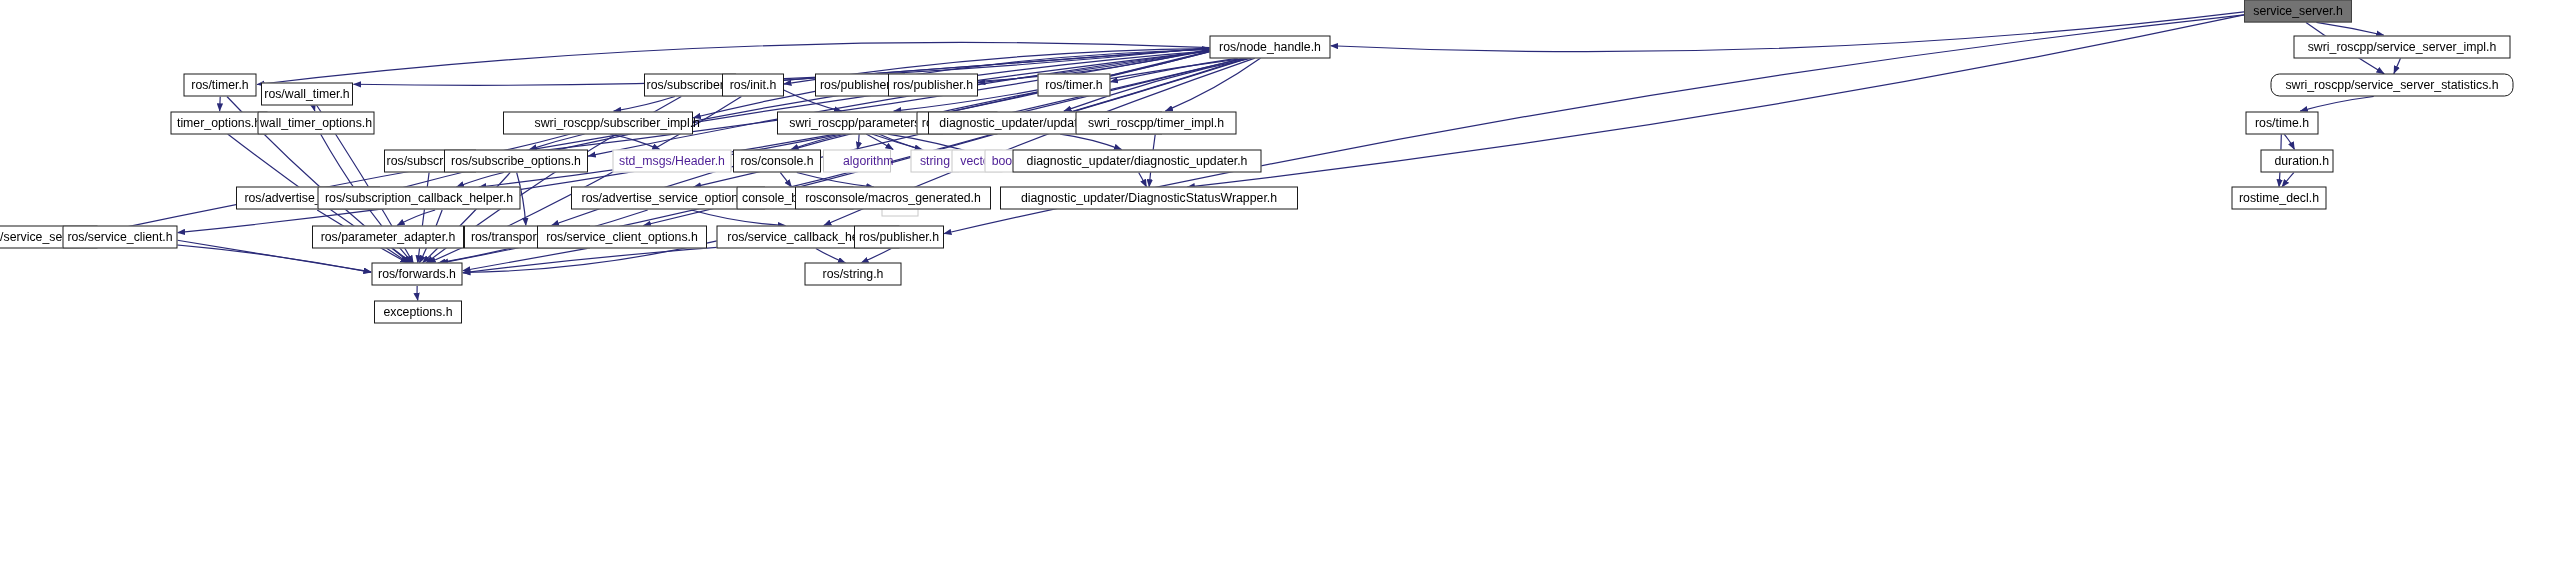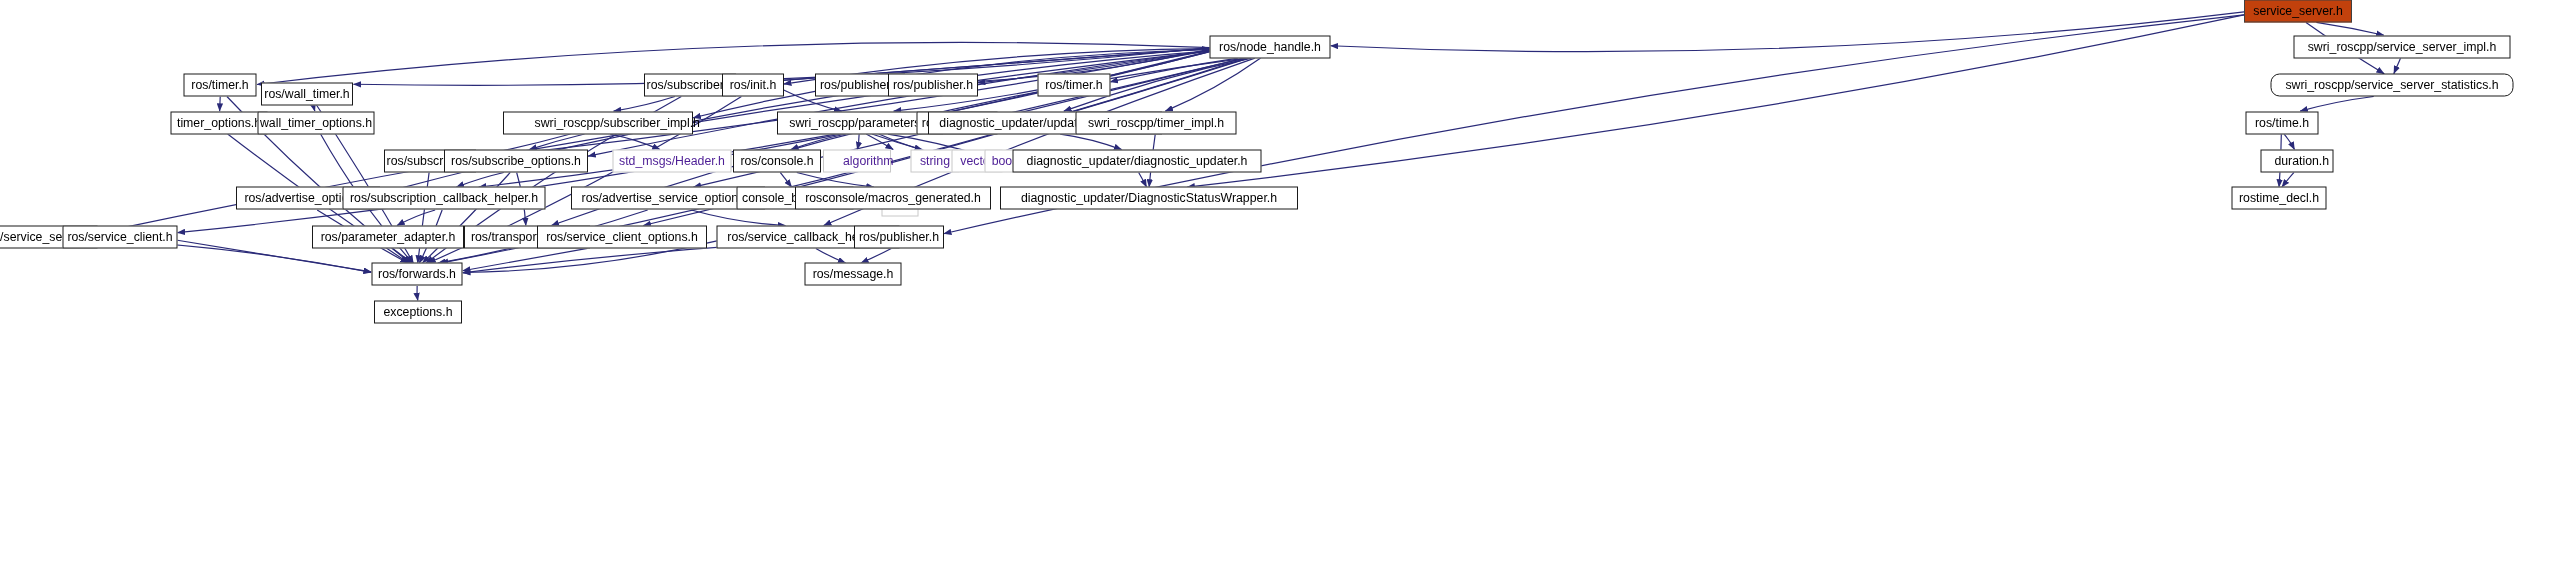--- a/index.html
+++ b/index.html
@@ -35,21 +35,21 @@
     border: 0.9px solid #000000;
     color: #000000;
     font-size: 12.3px;
     line-height: 1;
     white-space: nowrap;
     padding: 0 5.5px;
     transform: translate(-50%, -50%);
     z-index: 5;
   }
   .node.root {
-    background: #c2410c;
+    background: #737373;
     border: 0.9px solid #404040;
   }
   .node.strong {
     border: 1.5px solid #1a1a1a;
   }
   .node.system {
     border: 0.9px solid #c8c8c8;
     color: #4c1d95;
   }
   .node-label {
@@ -232,21 +232,21 @@
       </div>
       <div class="node strong" style="left: 1137px; top: 161px; width: 249px;">
         <span class="node-label">diagnostic_updater/diagnostic_updater.h</span>
       </div>
       <div class="node strong" style="left: 2297px; top: 161px; width: 73px; padding-left: 15px;">
         <span class="node-label">duration.h</span>
       </div>
       <div class="node strong" style="left: 308px; top: 198px; width: 144px;">
         <span class="node-label">ros/advertise_options.h</span>
       </div>
-      <div class="node strong" style="left: 444px; top: 198px; width: 203px;">
+      <div class="node strong" style="left: 419px; top: 198px; width: 203px;">
         <span class="node-label">ros/subscription_callback_helper.h</span>
       </div>
       <div class="node strong" style="left: 668px; top: 198px; width: 194px;">
         <span class="node-label">ros/advertise_service_options.h</span>
       </div>
       <div class="node strong" style="left: 795px; top: 198px; width: 117px;">
         <span class="node-label">console_backend.h</span>
       </div>
       <div class="node strong" style="left: 893px; top: 198px; width: 196px;">
         <span class="node-label">rosconsole/macros_generated.h</span>
@@ -275,20 +275,20 @@
       <div class="node strong" style="left: 808px; top: 237px; width: 183px;">
         <span class="node-label">ros/service_callback_helper.h</span>
       </div>
       <div class="node strong" style="left: 899px; top: 237px; width: 90px;">
         <span class="node-label">ros/publisher.h</span>
       </div>
       <div class="node strong" style="left: 417px; top: 274px; width: 91px;">
         <span class="node-label">ros/forwards.h</span>
       </div>
       <div class="node strong" style="left: 853px; top: 274px; width: 97px;">
-        <span class="node-label">ros/message.h</span>
+        <span class="node-label">ros/string.h</span>
       </div>
       <div class="node strong" style="left: 418px; top: 312px; width: 88px;">
         <span class="node-label">exceptions.h</span>
       </div>
     </div>
 </div>
 
 
 </body></html>

